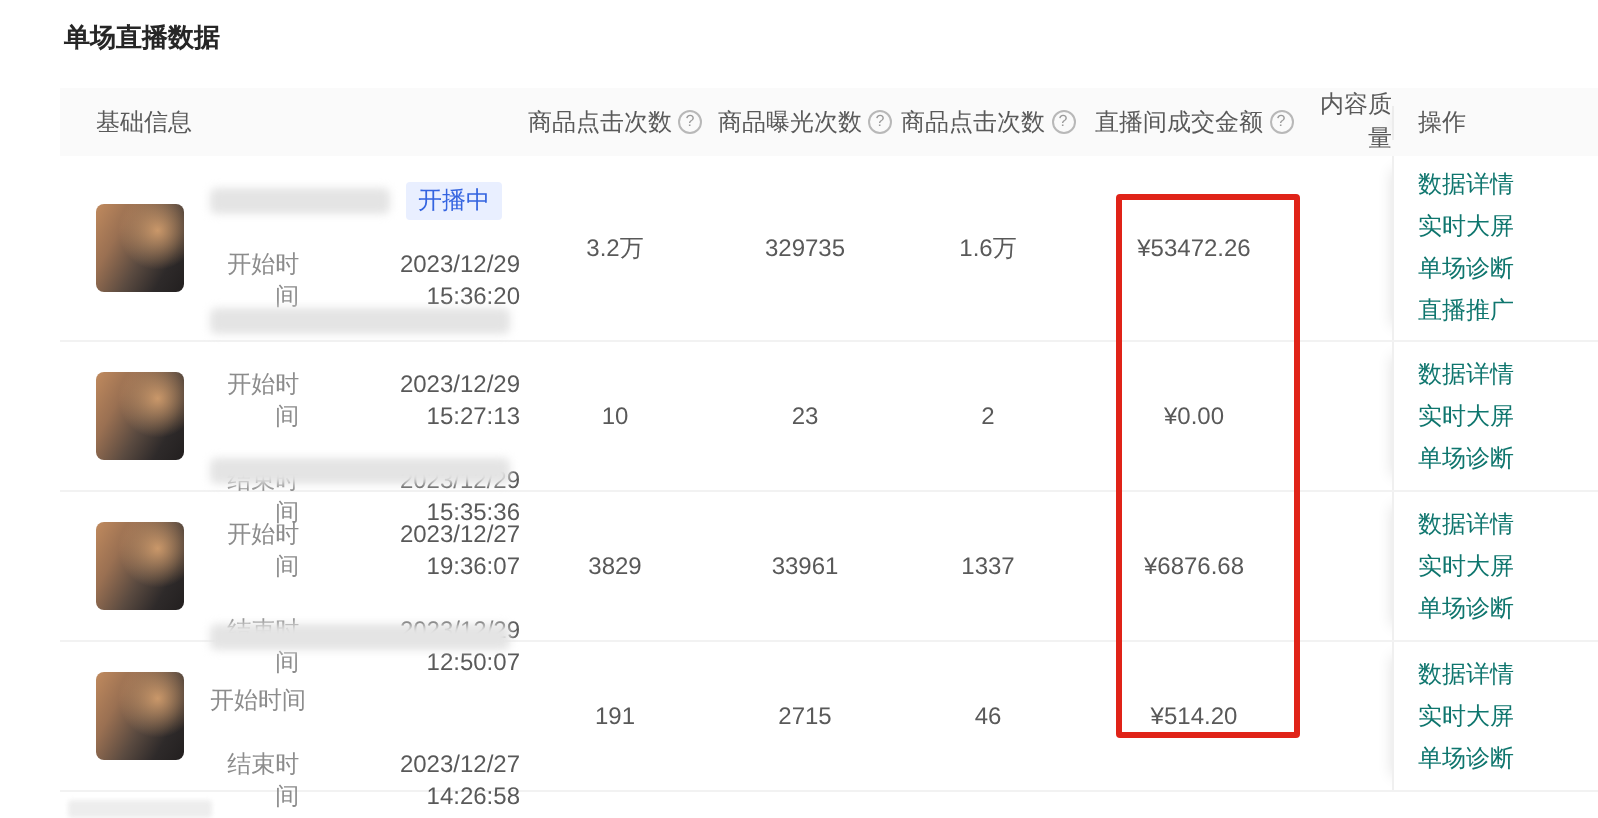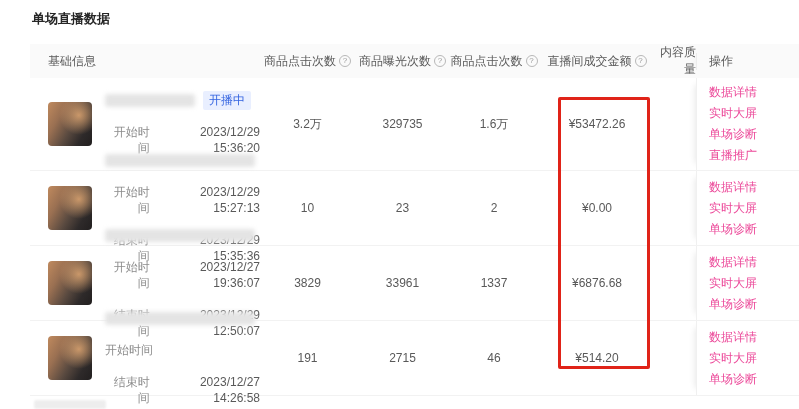--- a/index.html
+++ b/index.html
@@ -61,21 +61,21 @@
   
   .vcell { display: flex; align-items: center; justify-content: center; }
   .qcell { }
   .ops-cell {
     display: flex; flex-direction: column; justify-content: center;
     gap: 4px;
     border-left: 1px solid #f0f0f0;
     box-shadow: -7px 0 7px -7px rgba(0,0,0,0.12);
     background: #fff;
   }
-  .op-link { color: #ec4899; font-size: 12px; line-height: 17px; text-decoration: none; cursor: pointer; }
+  .op-link { color: #0f766e; font-size: 12px; line-height: 17px; text-decoration: none; cursor: pointer; }
 
   .info-cell { display: flex; align-items: center; gap: 13px; }
   .avatar {
     width: 44px; height: 44px; border-radius: 4px; flex: 0 0 auto;
     background:
       radial-gradient(circle at 70% 30%, rgba(214,160,110,0.9), rgba(214,160,110,0) 45%),
       linear-gradient(120deg, #c08a5e 0%, #9a7052 28%, #5a4a40 55%, #2e2a2a 78%, #221f1f 100%);
   }
   .info-lines { display: flex; flex-direction: column; gap: 16px; text-align: right; }
   .name-line { display: flex; align-items: center; gap: 8px; height: 16px; }

